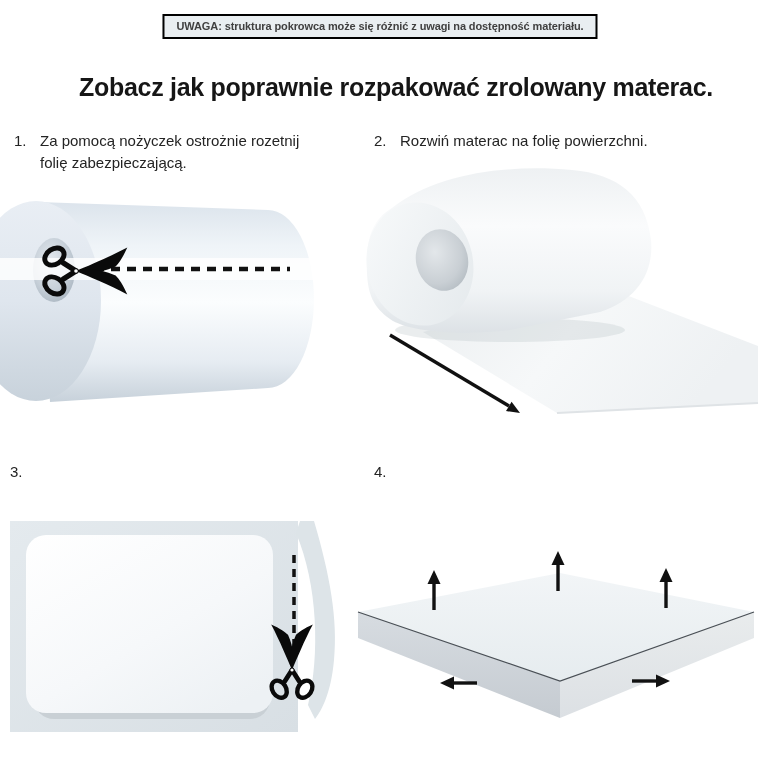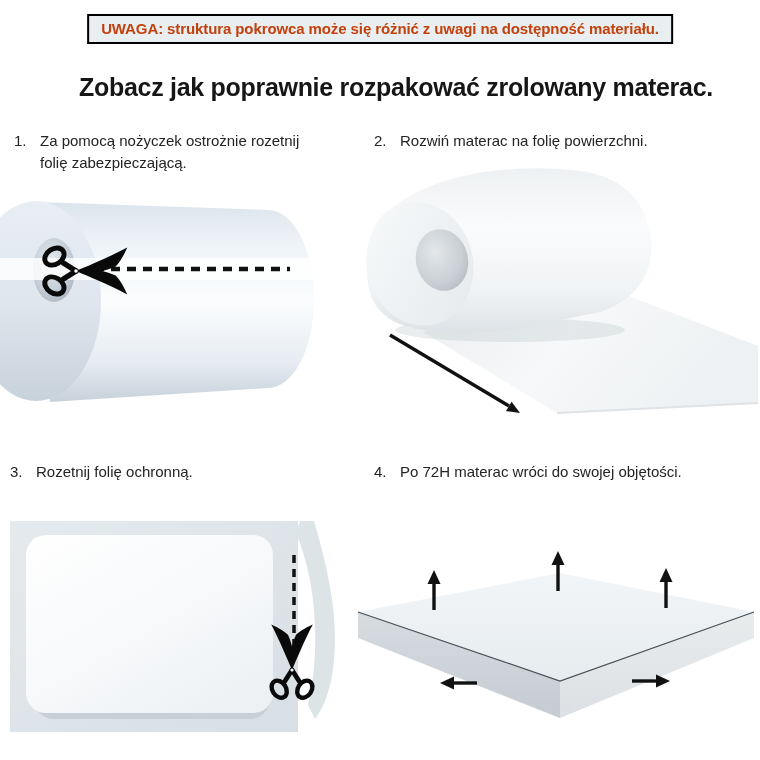--- a/index.html
+++ b/index.html
@@ -4,21 +4,21 @@
 <style>
   html,body{margin:0;padding:0;background:#ffffff;}
   .page{
     position:relative;width:760px;height:760px;background:#ffffff;overflow:hidden;
     font-family:"Liberation Sans","DejaVu Sans",sans-serif;color:#212121;
   }
   .banner{
     position:absolute;top:14px;left:50%;transform:translateX(-50%);
     background:#e9eef1;border:2px solid #000000;
     padding:4px 12px 5px 12px;white-space:nowrap;
-    font-size:15px;font-weight:bold;color:#c2410c;letter-spacing:-0.1px;
+    font-size:11px;font-weight:bold;color:#404040;letter-spacing:-0.1px;
   }
   .heading{
     position:absolute;top:57px;left:0;width:760px;margin:16px;text-align:center;
     font-size:25px;font-weight:bold;color:#161616;letter-spacing:-0.3px;
   }
   .step-label{position:absolute;display:flex;font-size:15px;line-height:21.5px;color:#242424;}
   .step-label .num{width:26px;flex:0 0 26px;}
   #label-1{left:14px;top:130px;width:306px;}
   #label-2{left:374px;top:130px;width:380px;}
   #label-3{left:10px;top:461px;width:330px;}
@@ -57,25 +57,23 @@
   <div class="step-label" id="label-1">
     <span class="num">1.</span>
     <span class="txt">Za pomocą nożyczek ostrożnie rozetnij folię zabezpieczającą.</span>
   </div>
   <div class="step-label" id="label-2">
     <span class="num">2.</span>
     <span class="txt">Rozwiń materac na folię powierzchni.</span>
   </div>
   <div class="step-label" id="label-3">
     <span class="num">3.</span>
-    <span class="txt">Rozetnij folię ochronną.</span>
   </div>
   <div class="step-label" id="label-4">
     <span class="num">4.</span>
-    <span class="txt">Po 72H materac wróci do swojej objętości.</span>
   </div>
 
   <svg class="illus" id="illus-1" width="340" height="245" viewBox="0 0 340 245">
     <defs>
       <linearGradient id="s1-body" x1="0" y1="0" x2="0" y2="1">
         <stop offset="0" stop-color="#dce4ec"></stop>
         <stop offset="0.22" stop-color="#eff4f8"></stop>
         <stop offset="0.5" stop-color="#fbfdfe"></stop>
         <stop offset="0.8" stop-color="#e6ecf2"></stop>
         <stop offset="1" stop-color="#c7d1da"></stop>

